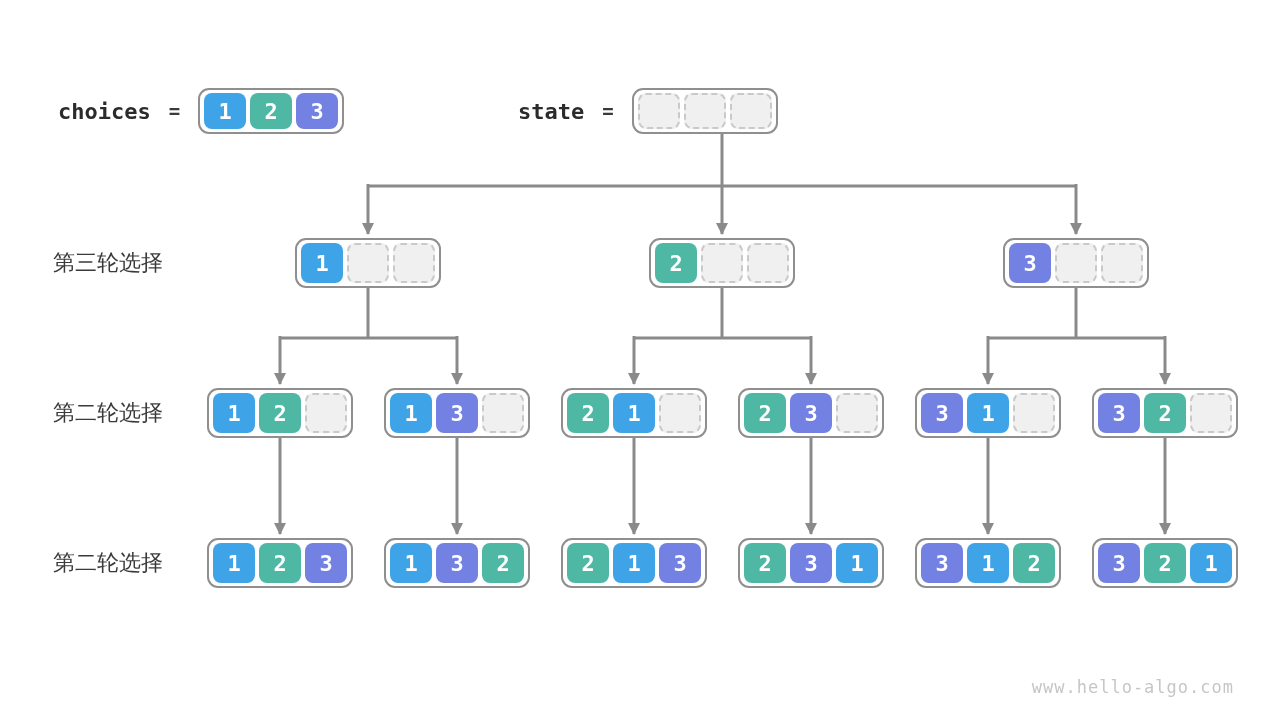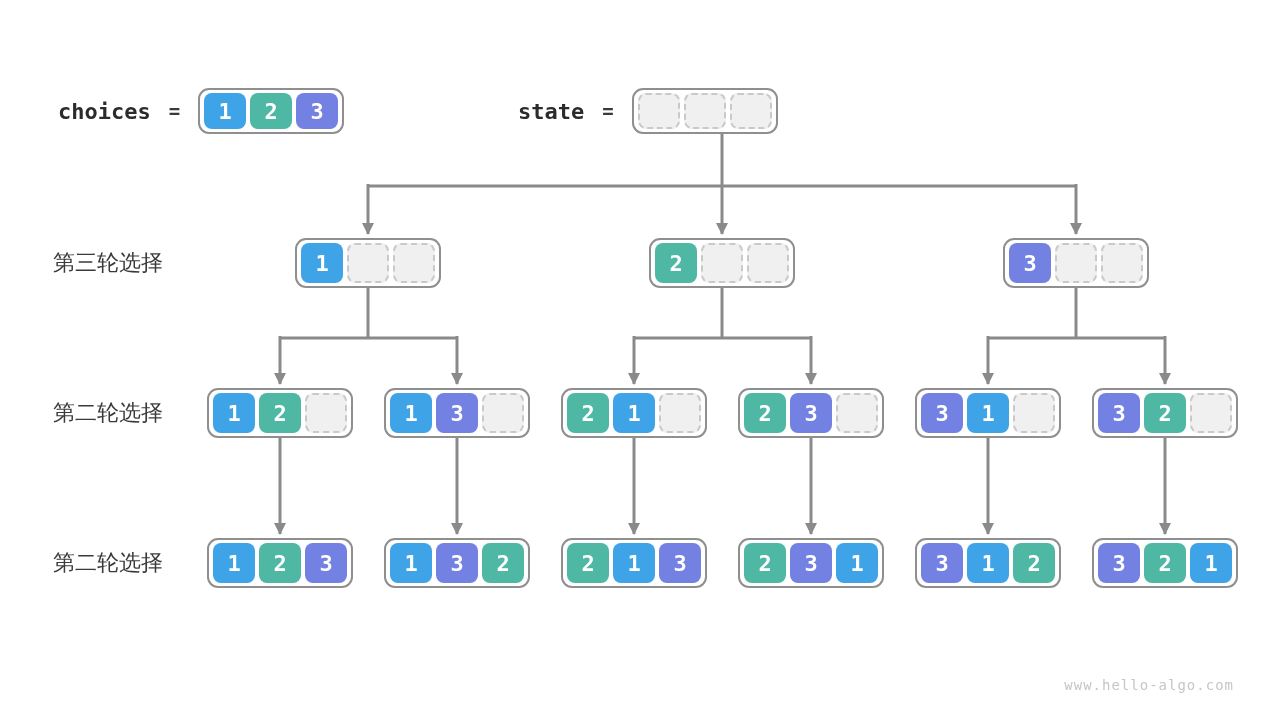--- a/index.html
+++ b/index.html
@@ -32,21 +32,21 @@
   }
   .box.top .cell{height:36px;}
   .cell.empty{background:#f0f0f0;border:2px dashed #c9c9c9;}
   .rowlabel{
     position:absolute;left:53px;z-index:2;font-size:22px;color:#3a3a3a;
     font-weight:500;line-height:30px;white-space:nowrap;
   }
   #watermark{
     position:absolute;right:46px;top:677px;z-index:2;
     font-family:"DejaVu Sans Mono","Liberation Mono",monospace;
-    font-size:14px;color:#c6c6c6;letter-spacing:1px;
+    font-size:17px;color:#c6c6c6;letter-spacing:1px;
   }
 </style>
 </head>
 <body>
 
 <div id="canvas">
 
   <svg id="arrows" viewBox="0 0 1280 720" xmlns="http://www.w3.org/2000/svg">
     <defs>
       <marker id="ah" markerUnits="userSpaceOnUse" markerWidth="14" markerHeight="14" refX="11" refY="6" orient="auto">

